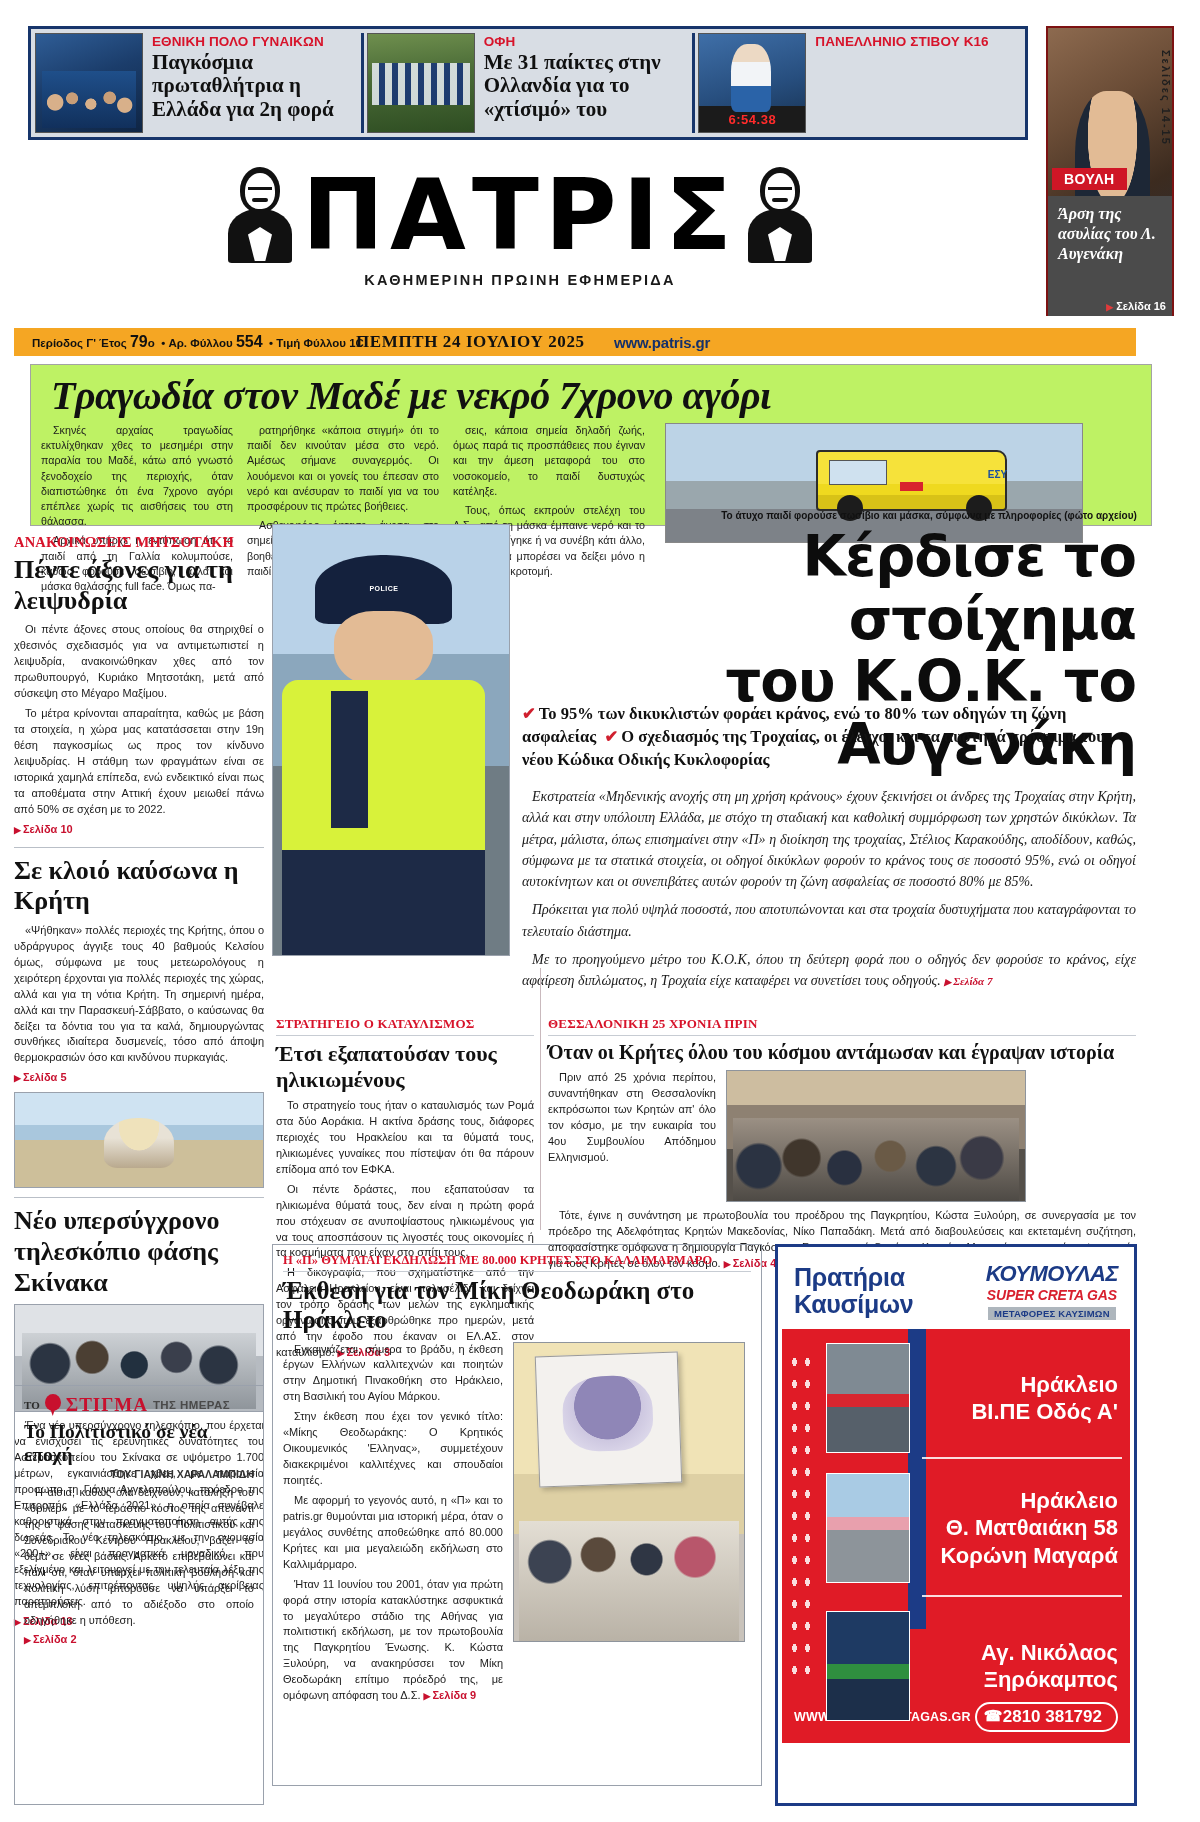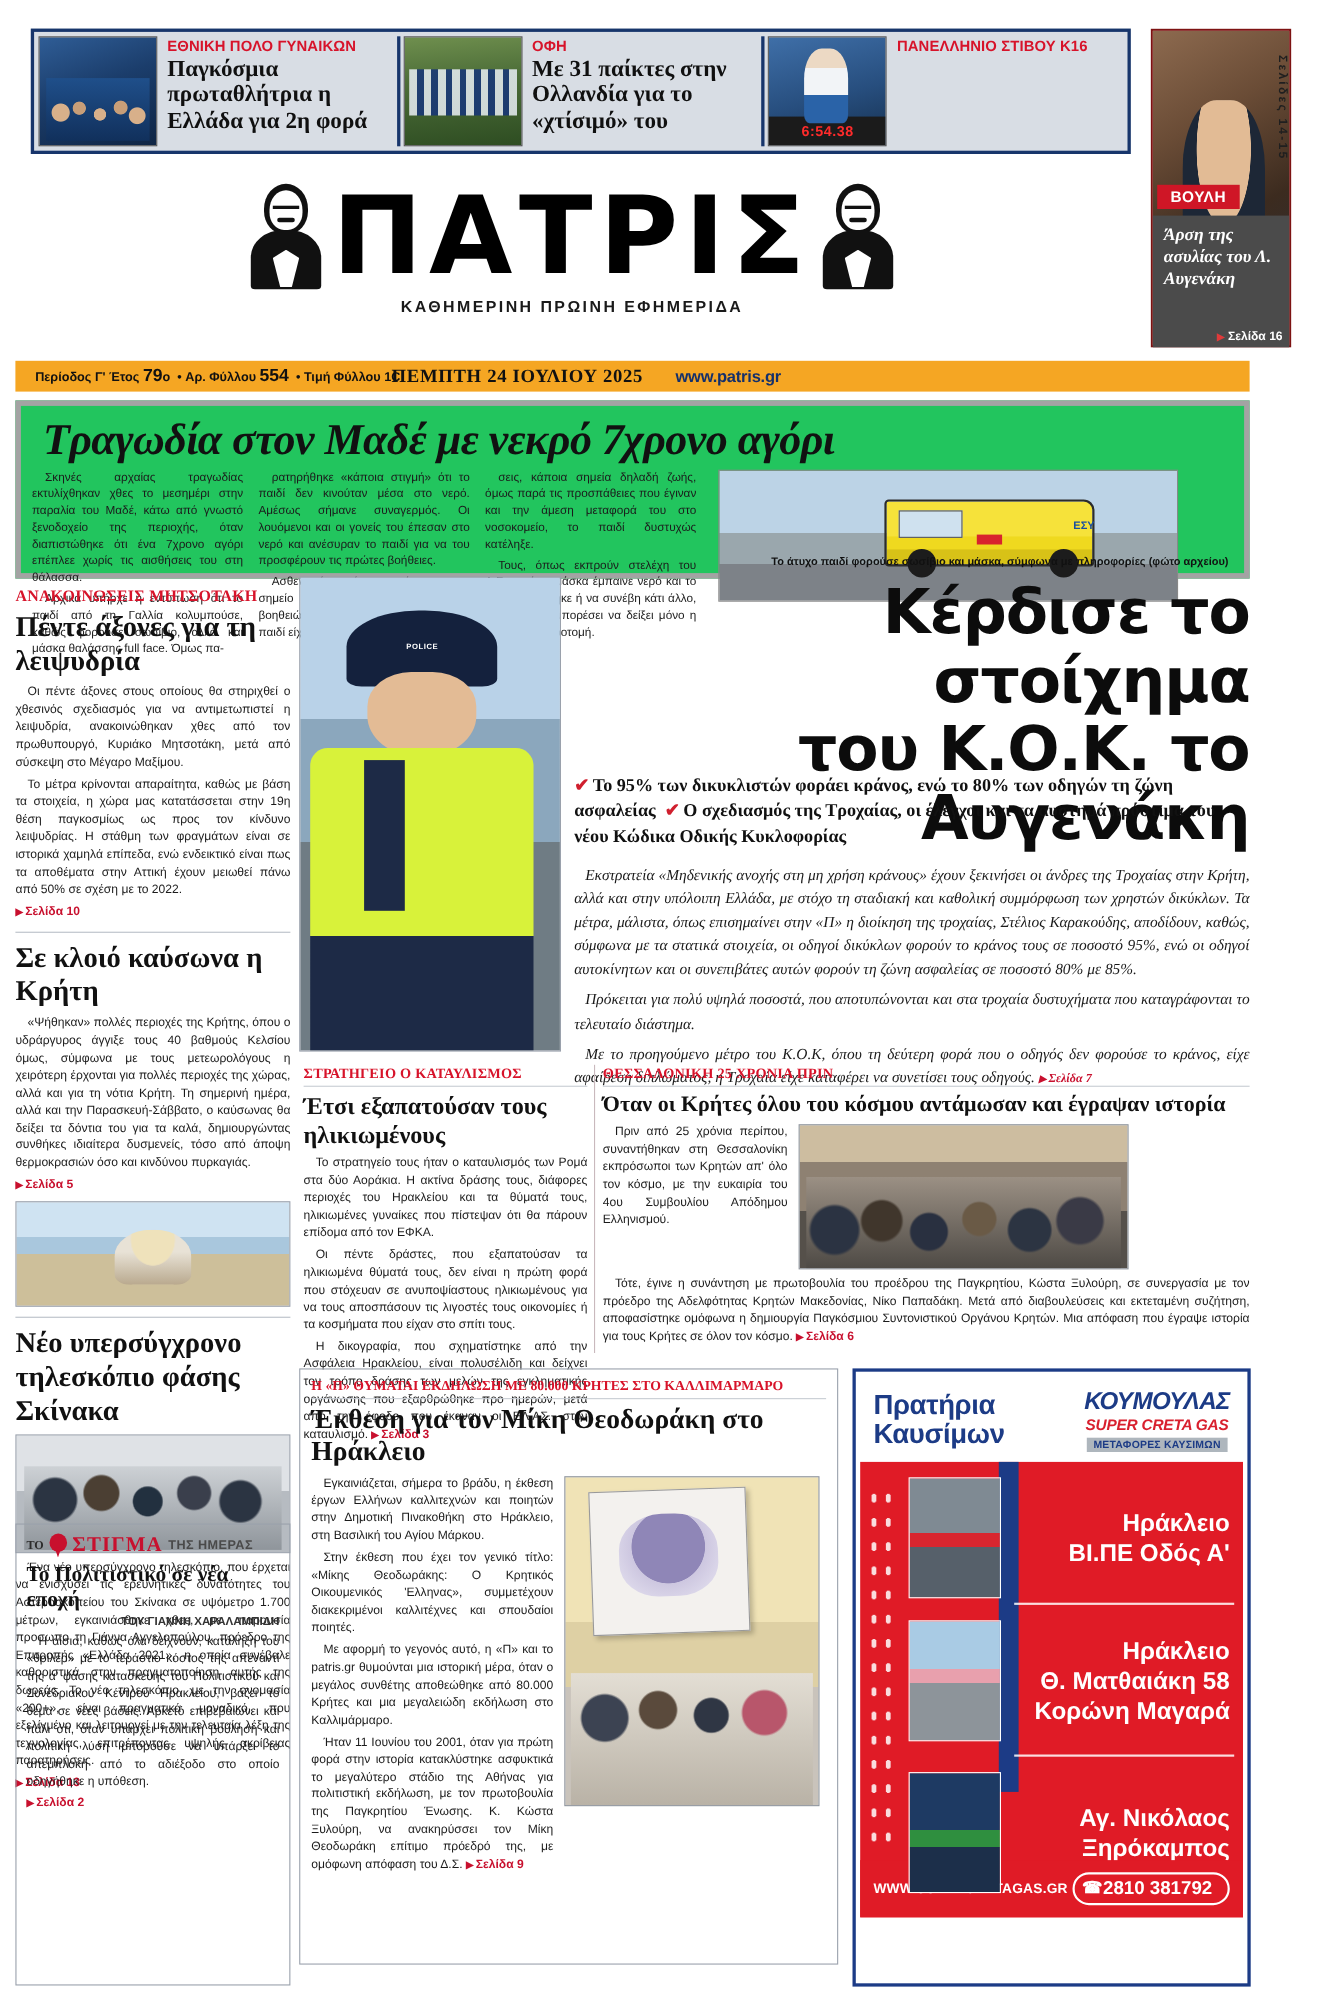--- a/index.html
+++ b/index.html
@@ -153,22 +153,22 @@
     position:absolute; left: 342px; font-family:"Liberation Serif", serif;
     font-size: 17px; font-weight: bold; letter-spacing: .6px; color:#111;
   }
   .infobar-url {
     position:absolute; left: 600px; font-size: 15px; font-weight: bold;
     color:#14306b; letter-spacing: -.2px;
   }
 
   
   .lead {
-    position:absolute; left:14px; top:364px; width:1122px; height:162px;
-    border:5px solid #a3a3a3; background:#22c55e; padding: 8px 10px;
+    position:absolute; left:30px; top:364px; width:1122px; height:162px;
+    border:1px solid #a3a3a3; background:#bef264; padding: 8px 10px;
   }
   .lead-head {
     font-family:"Liberation Serif", serif; font-style: italic; font-weight: bold;
     font-size: 40px; line-height: 1.05; color:#111; margin: 2px 0 6px 10px;
     letter-spacing: -.5px;
   }
   .lead-body { display:flex; gap:14px; }
   .lead-col { width: 192px; font-size: 10.7px; line-height: 1.42; text-align: justify; color:#1b1b1b; }
   .lead-col p { text-indent: 12px; margin-bottom: 4px; }
   .lead-photo {
@@ -308,21 +308,21 @@
   }
   .kok-lead p { margin-bottom: 7px; text-indent: 10px; }
 
   
   .mid { position:absolute; top: 968px; }
   .mid-l { left: 276px; width: 258px; }
   .mid-r { left: 548px; width: 588px; }
   .mid-kicker {
     color:#d7132a; font-size: 13px; font-weight:bold;
     font-family:"Liberation Serif", serif; letter-spacing:.2px;
-    border-bottom: 1px solid #c7ccd3; padding-bottom: 3px; margin-bottom: 5px;
+    border-bottom: 1px solid #c7ccd3; padding-bottom: 3px; margin-bottom: 5px; margin-top: 48px;
   }
   .mid-head {
     font-family:"Liberation Serif", serif; font-weight:bold; font-size: 22px;
     line-height:1.16; color:#111; margin-bottom: 6px;
   }
   .mid-head.sm { font-size: 20px; }
   .vdiv { position:absolute; left: 540px; top: 968px; width:1px; height: 262px; background:#c9b9bd; }
   .mid-r-flow { display:flex; gap: 10px; }
   .mid-photo2 {
     width: 300px; height: 132px; position:relative; overflow:hidden; border:1px solid #8e949c;
@@ -623,21 +623,21 @@
     <div class="mid-kicker">ΘΕΣΣΑΛΟΝΙΚΗ 25 ΧΡΟΝΙΑ ΠΡΙΝ</div>
     <div class="mid-head sm">Όταν οι Κρήτες όλου του κόσμου αντάμωσαν και έγραψαν ιστορία</div>
     <div class="mid-r-flow">
       <div class="body-text" style="width:168px;">
         <p>Πριν από 25 χρόνια περίπου, συναντήθηκαν στη Θεσσαλονίκη εκπρόσωποι των Κρητών απ' όλο τον κόσμο, με την ευκαιρία του 4ου Συμβουλίου Απόδημου Ελληνισμού.</p>
       </div>
       <div class="mid-photo2"></div>
     </div>
     <div class="body-text" style="margin-top:6px;">
       <p><span>Τότε, έγινε η συνάντηση με πρωτοβουλία του προέδρου της Παγκρητίου, Κώστα Ξυλούρη, σε συνεργασία με τον πρόεδρο της Αδελφότητας Κρητών Μακεδονίας, Νίκο Παπαδάκη. Μετά από διαβουλεύσεις και εκτεταμένη συζήτηση, αποφασίστηκε ομόφωνα η δημιουργία Παγκόσμιου Συντονιστικού Οργάνου Κρητών. Μια απόφαση που έγραψε ιστορία για τους Κρήτες σε όλον τον κόσμο.</span>
-        <span class="page-ref">Σελίδα 6</span></p>
+        <span class="page-ref">Σελίδα 4</span></p>
     </div>
   </div>
 
   <div class="mikis">
     <div class="mikis-kicker">Η «Π» ΘΥΜΑΤΑΙ ΕΚΔΗΛΩΣΗ ΜΕ 80.000 ΚΡΗΤΕΣ ΣΤΟ ΚΑΛΛΙΜΑΡΜΑΡΟ</div>
     <div class="mikis-head">Έκθεση για τον Μίκη Θεοδωράκη στο Ηράκλειο</div>
     <div class="mikis-flow">
       <div class="body-text" style="width:220px;">
         <p>Εγκαινιάζεται, σήμερα το βράδυ, η έκθεση έργων Ελλήνων καλλιτεχνών και ποιητών στην Δημοτική Πινακοθήκη στο Ηράκλειο, στη Βασιλική του Αγίου Μάρκου.</p>
         <p>Στην έκθεση που έχει τον γενικό τίτλο: «Μίκης Θεοδωράκης: Ο Κρητικός Οικουμενικός 'Ελληνας», συμμετέχουν διακεκριμένοι καλλιτέχνες και σπουδαίοι ποιητές.</p>

